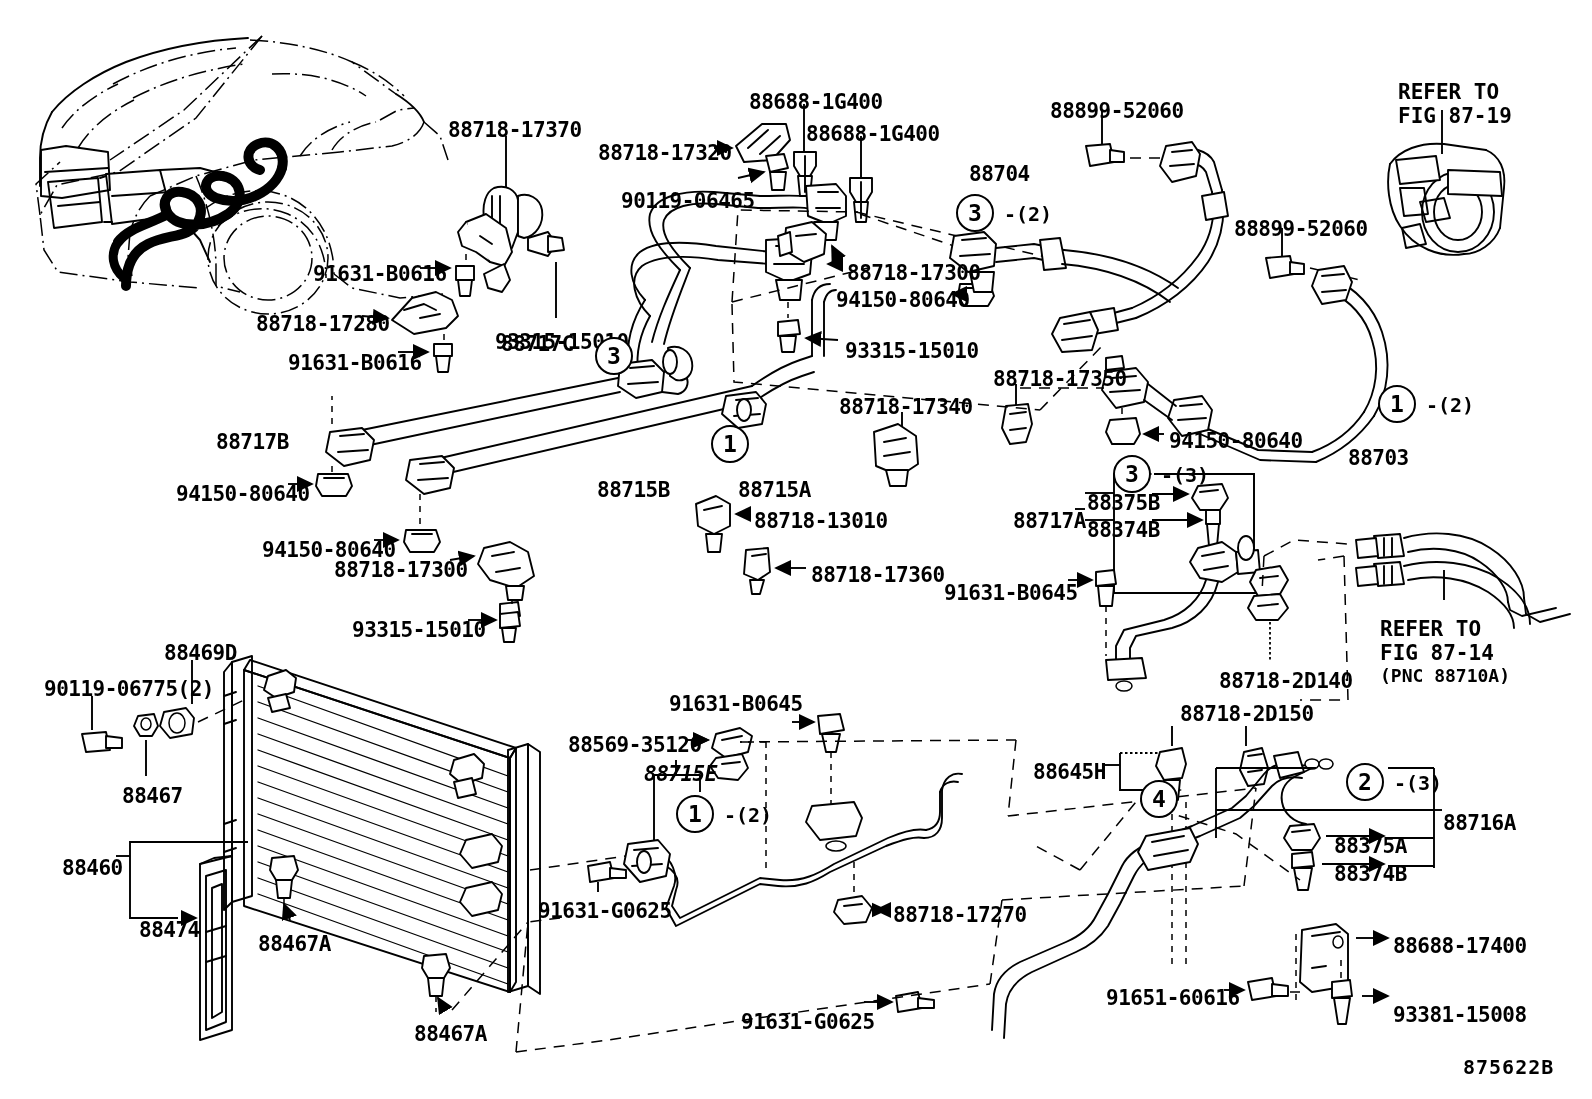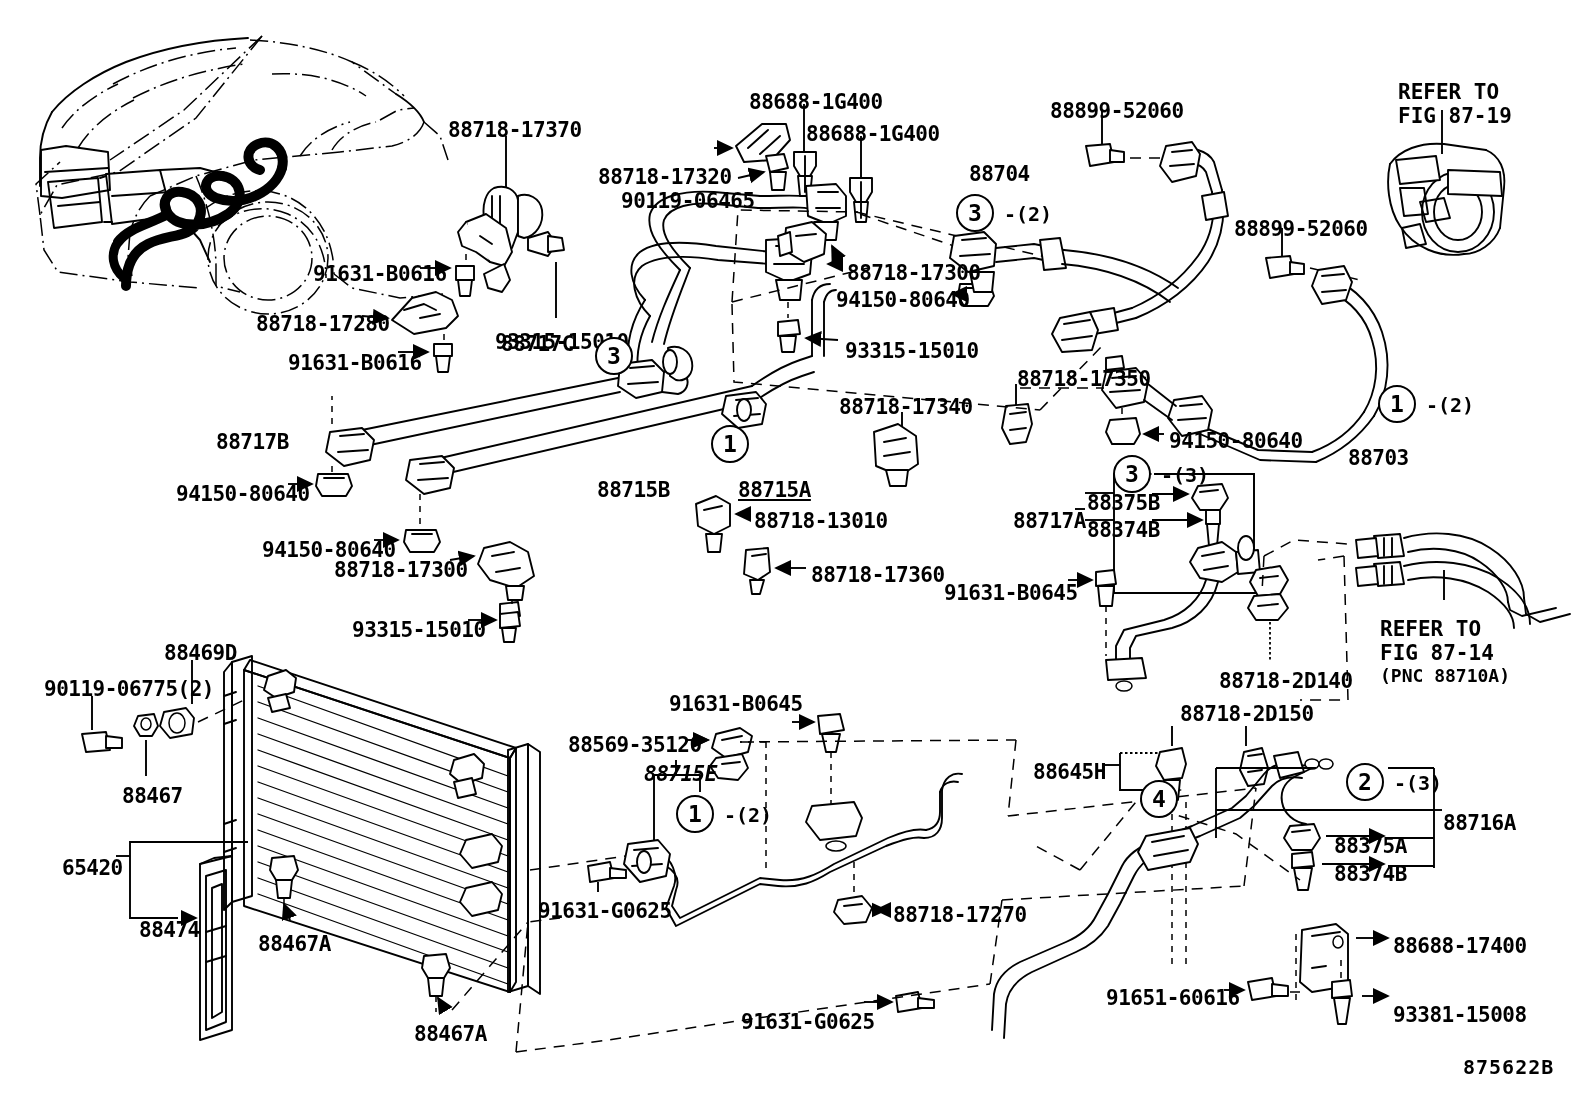--- a/index.html
+++ b/index.html
@@ -677,41 +677,41 @@
     </g>
   </svg>
 
   <div id="callout-layer">
       <div class="lbl" style="left: 448px; top: 118px;">88718-17370</div>
       <div class="lbl" style="left: 313px; top: 262px;">91631-B0616</div>
       <div class="lbl" style="left: 495px; top: 330px;">93315-15010</div>
       <div class="lbl" style="left: 256px; top: 312px;">88718-17280</div>
       <div class="lbl" style="left: 288px; top: 351px;">91631-B0616</div>
       <div class="lbl" style="left: 501px; top: 332px;">88717C</div>
-      <div class="lbl" style="left: 598px; top: 141px; margin-top: 24px;">88718-17320</div>
+      <div class="lbl" style="left: 598px; top: 141px;">88718-17320</div>
       <div class="lbl" style="left: 621px; top: 170px; margin-top: 19px;">90119-06465</div>
       <div class="lbl" style="left: 749px; top: 90px;">88688-1G400</div>
       <div class="lbl" style="left: 806px; top: 122px;">88688-1G400</div>
       <div class="lbl" style="left: 847px; top: 261px;">88718-17300</div>
       <div class="lbl" style="left: 836px; top: 288px;">94150-80640</div>
       <div class="lbl" style="left: 845px; top: 339px;">93315-15010</div>
       <div class="lbl" style="left: 969px; top: 162px;">88704</div>
       <div class="lbl" style="left: 1050px; top: 99px;">88899-52060</div>
       <div class="lbl" style="left: 1234px; top: 217px;">88899-52060</div>
       <div class="lbl" style="left: 1169px; top: 429px;">94150-80640</div>
       <div class="lbl" style="left: 1337px; top: 446px; margin-left: 11px;">88703</div>
-      <div class="lbl" style="left: 1017px; top: 367px;">88718-17350</div>
+      <div class="lbl" style="left: 993px; top: 367px;">88718-17350</div>
       <div class="lbl" style="left: 839px; top: 395px;">88718-17340</div>
       <div class="lbl" style="left: 216px; top: 430px;">88717B</div>
       <div class="lbl" style="left: 176px; top: 482px;">94150-80640</div>
       <div class="lbl" style="left: 262px; top: 538px;">94150-80640</div>
       <div class="lbl" style="left: 334px; top: 558px;">88718-17300</div>
       <div class="lbl" style="left: 352px; top: 618px;">93315-15010</div>
       <div class="lbl" style="left: 597px; top: 478px;">88715B</div>
-      <div class="lbl" style="left: 738px; top: 478px; text-decoration: underline;">88715A</div>
+      <div class="lbl" style="left: 738px; top: 478px;">88715A</div>
       <div class="lbl" style="left: 754px; top: 509px;">88718-13010</div>
       <div class="lbl" style="left: 811px; top: 563px;">88718-17360</div>
       <div class="lbl" style="left: 1013px; top: 509px;">88717A</div>
       <div class="lbl" style="left: 1087px; top: 491px;">88375B</div>
       <div class="lbl" style="left: 1087px; top: 518px;">88374B</div>
       <div class="lbl" style="left: 944px; top: 581px;">91631-B0645</div>
       <div class="lbl" style="left: 1219px; top: 669px;">88718-2D140</div>
       <div class="lbl" style="left: 1180px; top: 702px;">88718-2D150</div>
       <div class="lbl" style="left: 1033px; top: 760px;">88645H</div>
       <div class="lbl" style="left: 1443px; top: 811px; text-align: center;">88716A</div>
@@ -722,21 +722,21 @@
       <div class="lbl" style="left: 1393px; top: 1003px;">93381-15008</div>
       <div class="lbl" style="left: 669px; top: 692px;">91631-B0645</div>
       <div class="lbl" style="left: 568px; top: 733px;">88569-35120</div>
       <div class="lbl" style="left: 644px; top: 762px; font-style: italic;">88715E</div>
       <div class="lbl" style="left: 538px; top: 899px;">91631-G0625</div>
       <div class="lbl" style="left: 893px; top: 903px;">88718-17270</div>
       <div class="lbl" style="left: 741px; top: 1010px;">91631-G0625</div>
       <div class="lbl" style="left: 164px; top: 641px;">88469D</div>
       <div class="lbl" style="left: 44px; top: 677px;">90119-06775(2)</div>
       <div class="lbl" style="left: 122px; top: 784px;">88467</div>
-      <div class="lbl" style="left: 62px; top: 856px;">65420</div>
+      <div class="lbl" style="left: 62px; top: 856px;">88460</div>
       <div class="lbl" style="left: 139px; top: 918px;">88474</div>
       <div class="lbl" style="left: 258px; top: 932px;">88467A</div>
       <div class="lbl" style="left: 414px; top: 1022px;">88467A</div>
     </div>
   <div id="circle-layer">
       <div class="circnum" style="left: 956px; top: 194px;">3</div>
       <div class="qty" style="left: 1004px; top: 202px;">-(2)</div>
       <div class="circnum" style="left: 595px; top: 337px;">3</div>
       <div class="circnum" style="left: 711px; top: 425px;">1</div>
       <div class="circnum" style="left: 1378px; top: 385px;">1</div>

